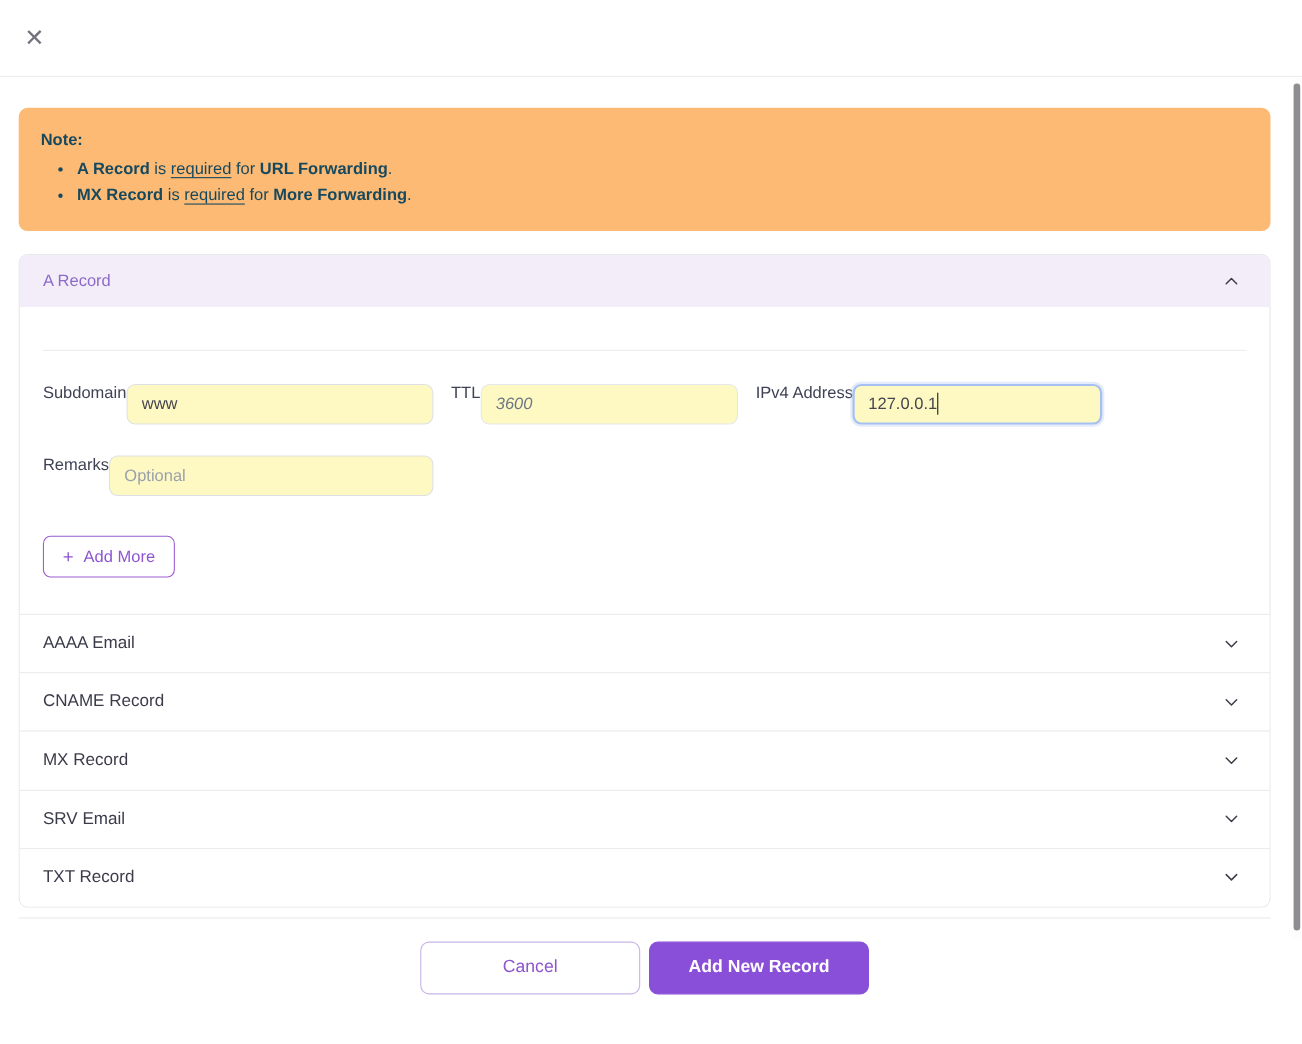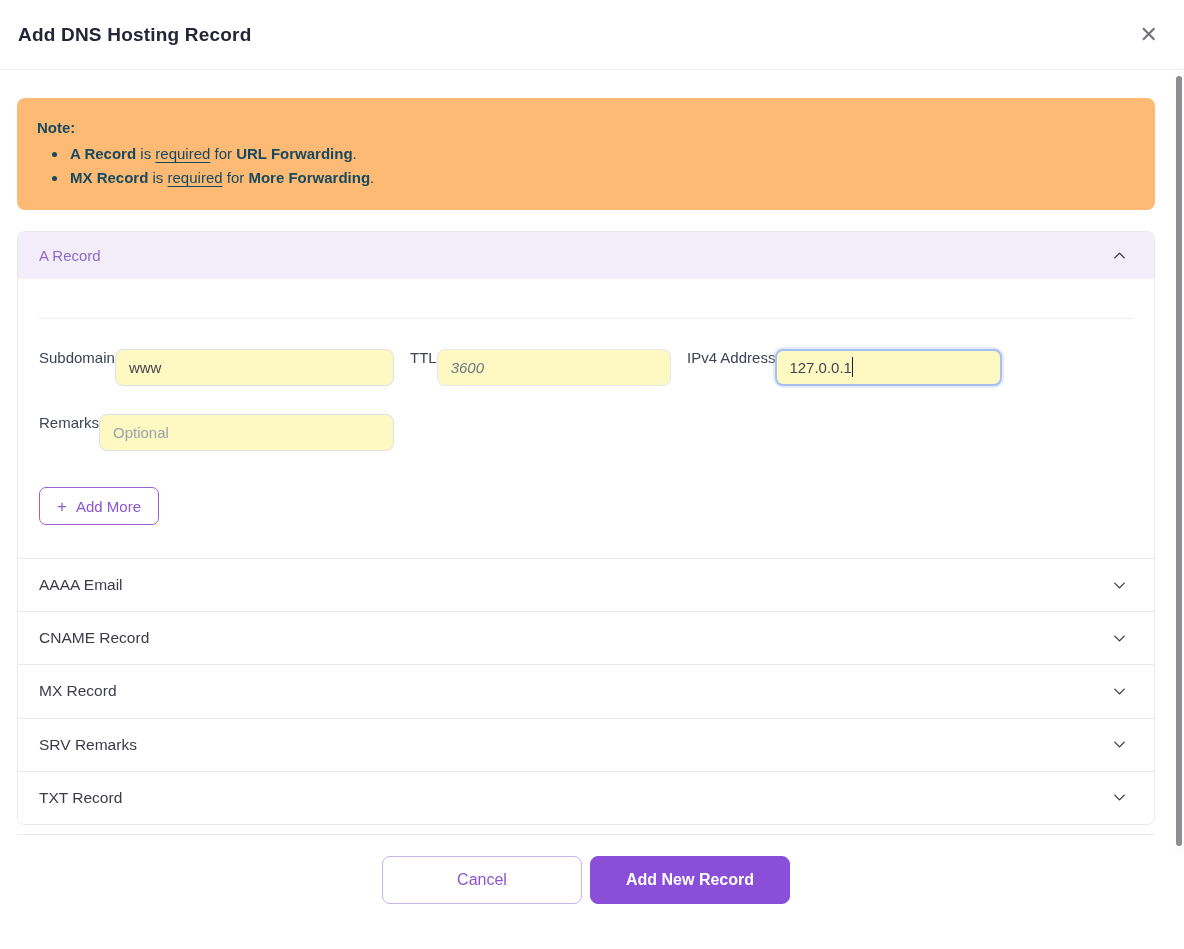--- a/index.html
+++ b/index.html
@@ -216,21 +216,20 @@
     width: 6px;
     height: 770px;
     background: #8d8d92;
     border-radius: 3px;
   }
 </style>
 </head>
 <body>
 
 <div class="modal-header">
-  <div class="modal-title">Add DNS Hosting Record</div>
   <button class="close-btn">✕</button>
 </div>
 
 <div class="modal-body">
 
   <div class="note-box">
     <div class="note-label">Note:</div>
     <ul>
       <li><span class="note-bold">A Record</span><span> is </span><span class="note-underline">required</span><span> for </span><span class="note-bold">URL Forwarding</span><span>.</span></li>
       <li><span class="note-bold">MX Record</span><span> is </span><span class="note-underline">required</span><span> for </span><span class="note-bold">More Forwarding</span><span>.</span></li>
@@ -300,21 +299,21 @@
     </div>
     <div class="acc-row">
       <span>MX Record</span>
       <span>
         <svg class="chev" width="19" height="19" viewBox="0 0 24 24" fill="none" stroke="#3b3b4a" stroke-width="1.7" stroke-linecap="round" stroke-linejoin="round">
             <path d="M6 9l6 6 6-6"></path>
           </svg>
       </span>
     </div>
     <div class="acc-row">
-      <span>SRV Remarks</span>
+      <span>SRV Email</span>
       <span>
         <svg class="chev" width="19" height="19" viewBox="0 0 24 24" fill="none" stroke="#3b3b4a" stroke-width="1.7" stroke-linecap="round" stroke-linejoin="round">
             <path d="M6 9l6 6 6-6"></path>
           </svg>
       </span>
     </div>
     <div class="acc-row">
       <span>TXT Record</span>
       <span>
         <svg class="chev" width="19" height="19" viewBox="0 0 24 24" fill="none" stroke="#3b3b4a" stroke-width="1.7" stroke-linecap="round" stroke-linejoin="round">

